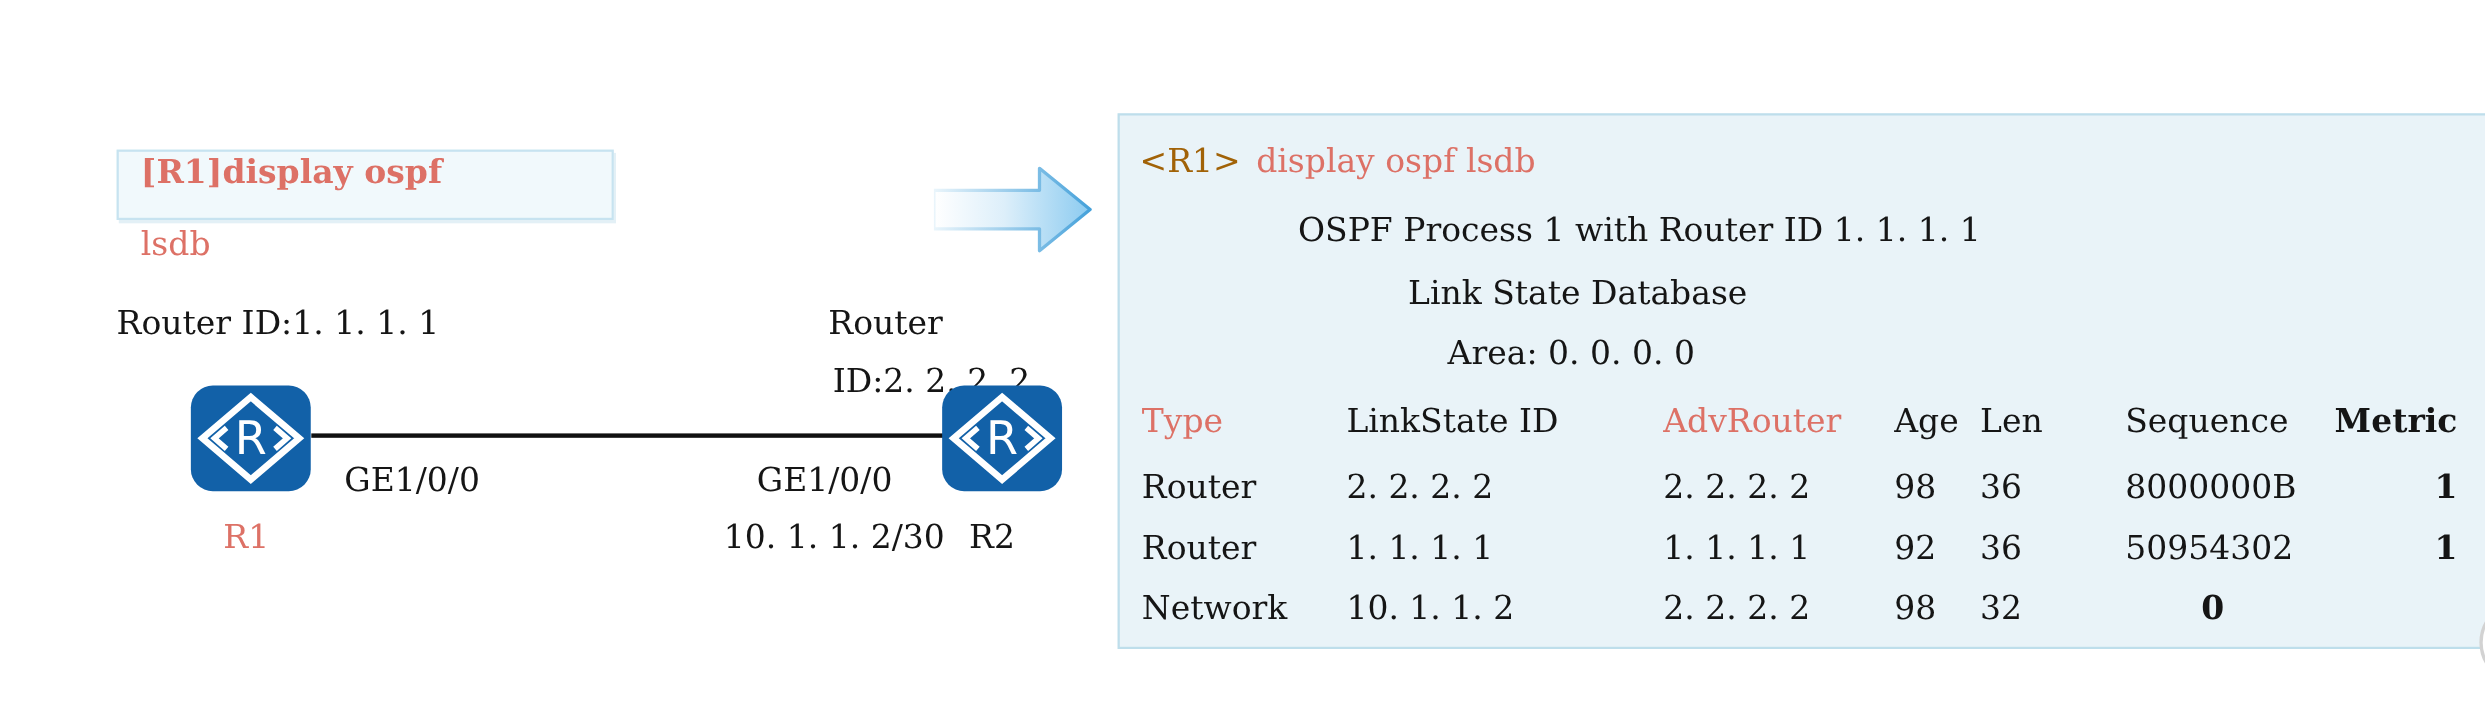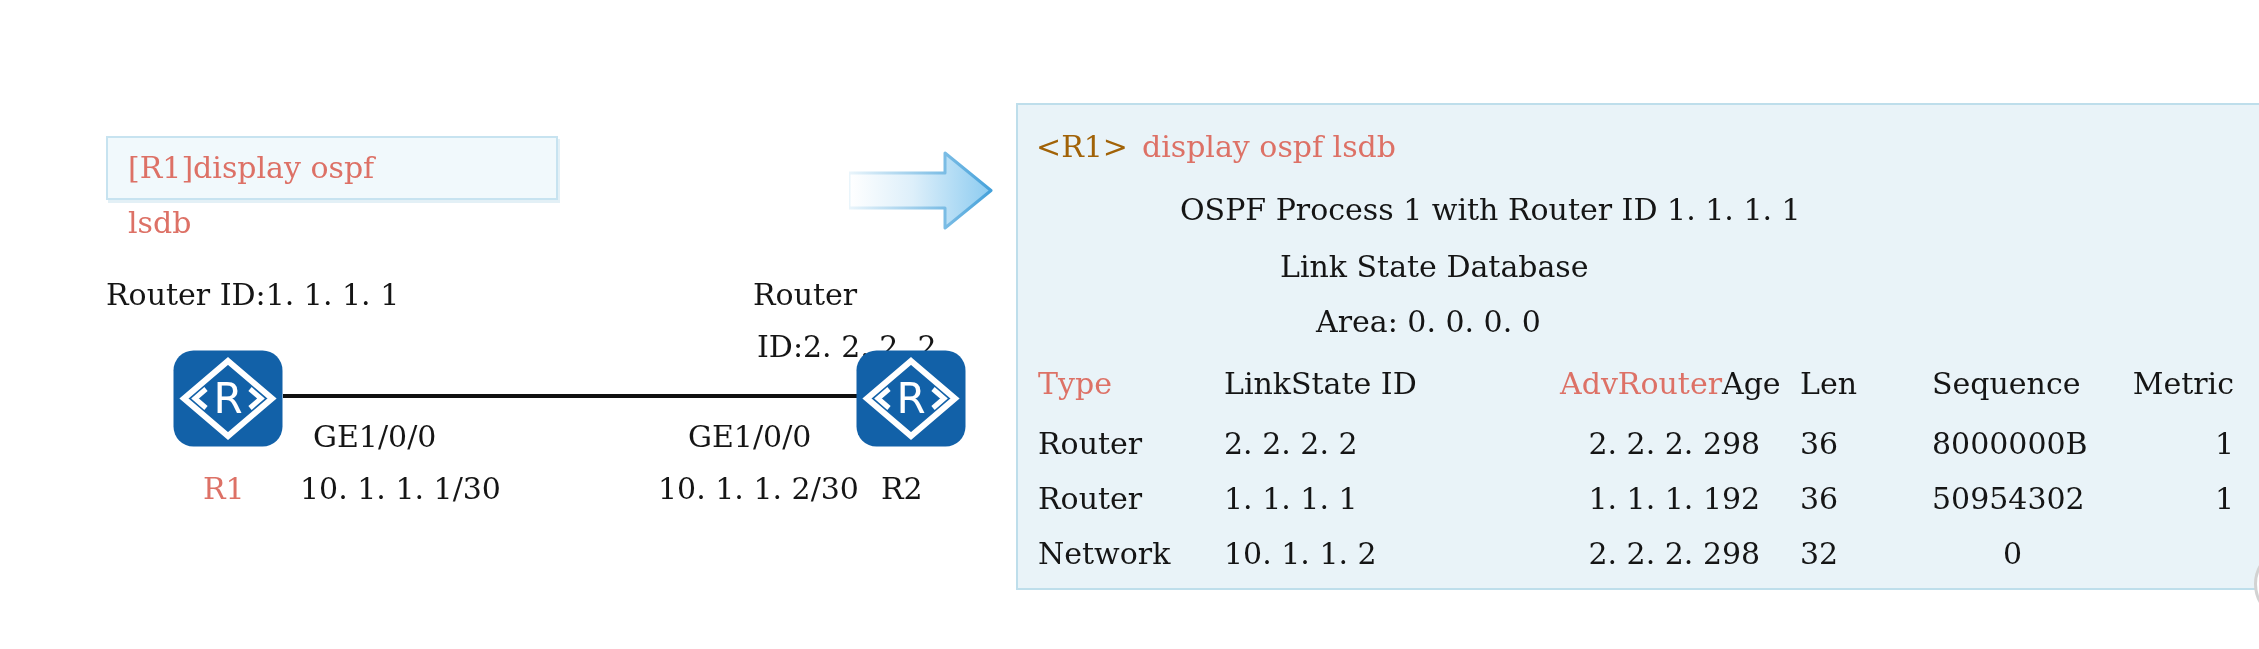--- a/index.html
+++ b/index.html
@@ -11,21 +11,21 @@
   }
   .abs{position:absolute;}
   .txt{font-size:30px;line-height:38px;white-space:nowrap;}
   .salmon{color:#dd7166;}
 
   
   #cmd-box{
     left:106px;top:136px;width:452px;height:64px;
     background:#f1f9fc;border:2px solid #c7e3f0;
     box-shadow:2px 3px 0 rgba(176,212,228,.35);
-    display:flex;align-items:center;padding-left:20px;box-sizing:border-box;
+    display:flex;align-items:flex-start;padding-left:20px;box-sizing:border-box;font-weight:bold;
   }
   #cmd-lsdb{left:128px;top:204px;}
 
   
   #rid-r1{left:106px;top:276px;}
   #rid-r2-l1{left:753px;top:276px;}
   #rid-r2-l2{left:757px;top:328px;}
   #ge-left{left:313px;top:418px;}
   #ge-right{left:688px;top:418px;}
   #r1-name{left:203px;top:470px;}
@@ -52,25 +52,25 @@
   #pl-process{top:85px;padding-left:162px;}
   #pl-dbtitle{top:142px;padding-left:262px;}
   #pl-area{top:197px;padding-left:298px;}
   .trow{display:flex;}
   #pl-header{top:259px;}
   #pl-row0{top:319px;}
   #pl-row1{top:374px;}
   #pl-row2{top:429px;}
   .c0{margin-left:20px;width:186px;}
   .c1{width:288px;}
-  .c2{width:210px;text-align:right;}
+  .c2{width:210px;}
   .c3{width:78px;text-align:left;}
   .c4{width:80px;}
   .c5{margin-left:52px;width:160px;}
-  .c6{margin-left:24px;width:130px;text-align:right;padding-right:12px;box-sizing:border-box;}
+  .c6{margin-left:24px;width:130px;text-align:right;padding-right:12px;box-sizing:border-box;font-weight:bold;}
 
   
   #corner-circle{
     left:2254px;top:546px;width:70px;height:70px;border-radius:50%;
     background:#ffffff;border:3px solid #d2d2d2;z-index:6;
   }
 </style>
 </head>
 <body>
 
@@ -101,21 +101,20 @@
     <polygon points="56,12 100,49.5 56,87 12,49.5" fill="none" stroke="#ffffff" stroke-width="6"></polygon>
     <polyline points="34,40 23,49.5 34,59" fill="none" stroke="#ffffff" stroke-width="5"></polyline>
     <polyline points="78,40 89,49.5 78,59" fill="none" stroke="#ffffff" stroke-width="5"></polyline>
     <text x="56" y="64" text-anchor="middle" font-family="DejaVu Sans, sans-serif" font-size="42" fill="#ffffff">R</text>
   </svg>
 
   <div id="ge-left" class="abs txt">GE1/0/0</div>
   <div id="ge-right" class="abs txt">GE1/0/0</div>
 
   <div id="r1-name" class="abs txt salmon">R1</div>
-  <div id="ip-left" class="abs txt">10. 1. 1. 1/30</div>
 
   <div id="ip-right" class="abs txt">
     <span>10. 1. 1. 2/30</span><span class="gap"></span><span>R2</span>
   </div>
 
   <svg id="flow-arrow" class="abs" viewBox="0 0 146 83" aria-hidden="true">
     <defs>
       <linearGradient id="ag-fill" x1="0" y1="0" x2="1" y2="0">
         <stop offset="0" stop-color="#ffffff"></stop>
         <stop offset="0.45" stop-color="#ddeffa"></stop>

